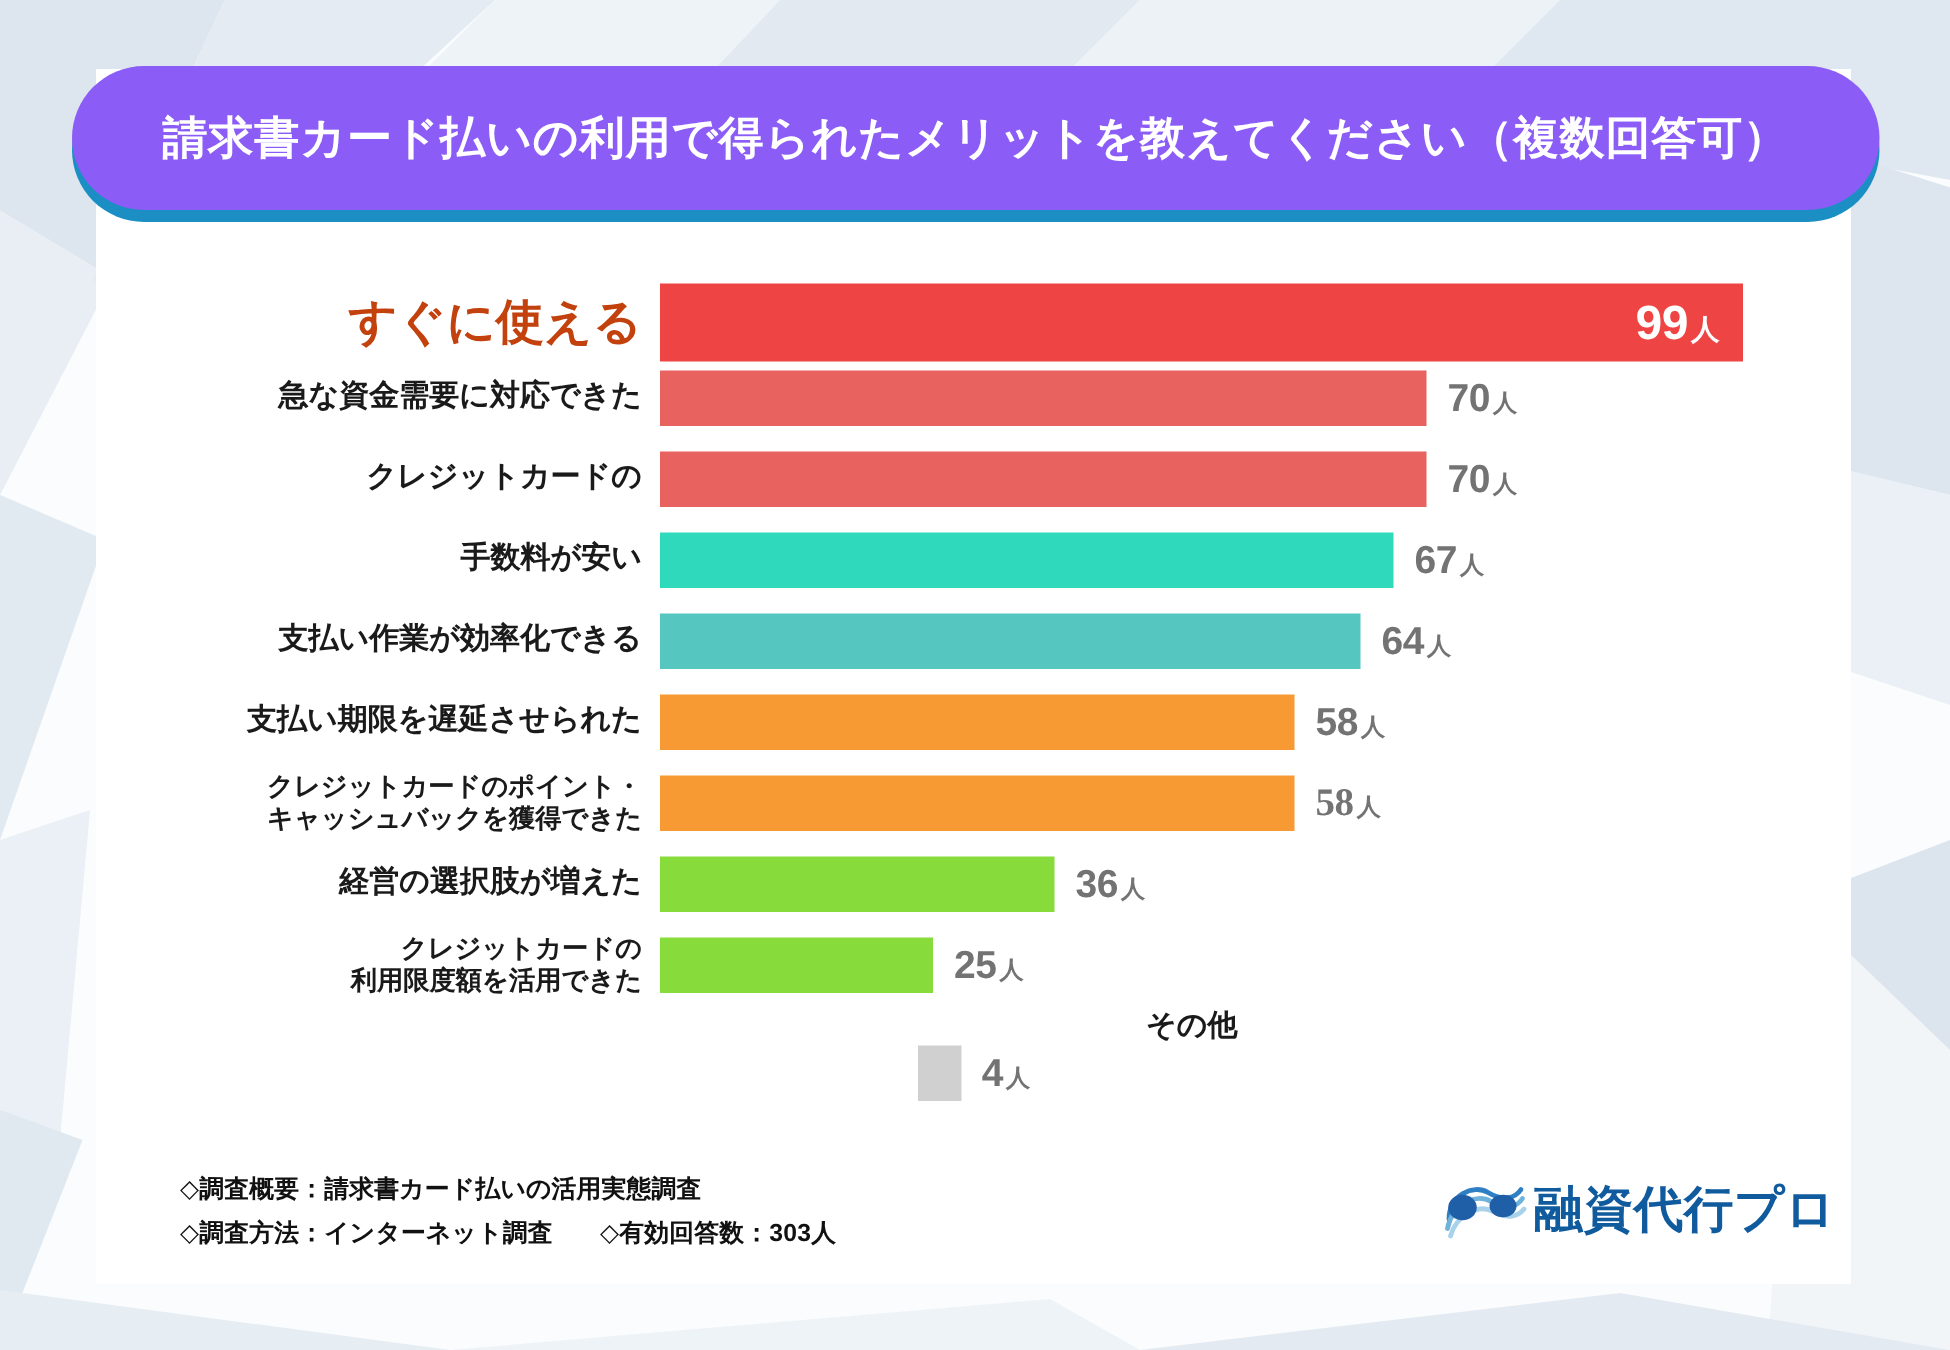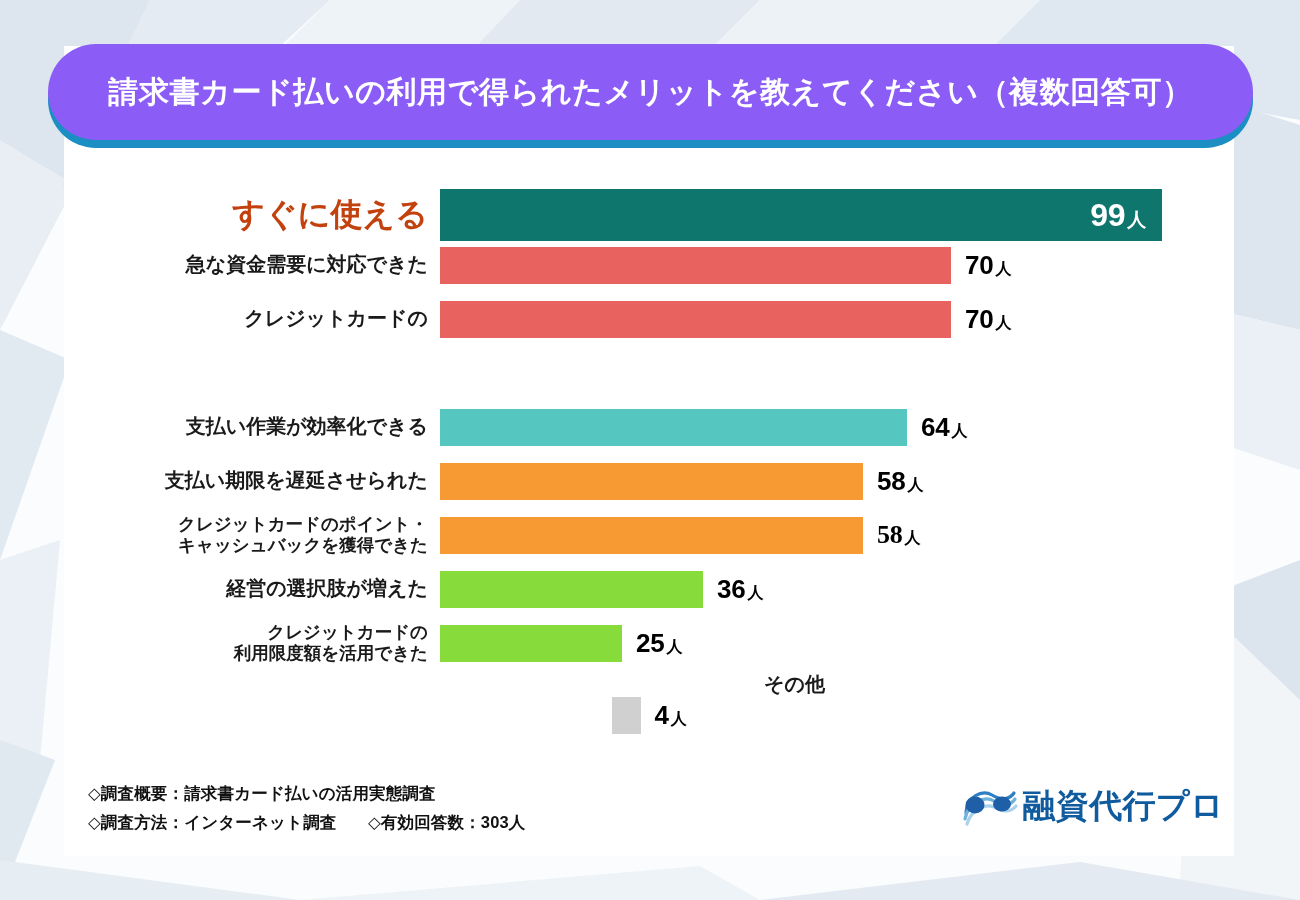--- a/index.html
+++ b/index.html
@@ -120,42 +120,42 @@
   .value-inside {
     color: #ffffff;
     font-size: 32px;
     font-weight: bold;
     padding-right: 16px;
     letter-spacing: -0.01em;
   }
   .value-inside .unit { font-size: 19px; font-weight: bold; margin-left: 2px; }
 
   .value-outside {
-    color: #000000;
+    color: #737373;
     font-size: 26px;
     font-weight: bold;
     margin-left: 14px;
     letter-spacing: -0.01em;
     white-space: nowrap;
   }
   .value-outside .unit { font-size: 16px; font-weight: bold; margin-left: 2px; }
 
   
   .footer {
     position: absolute;
     left: 88px;
     top: 779px;
     z-index: 3;
     color: #111111;
     font-size: 16.5px;
     font-weight: bold;
     line-height: 1.75;
     letter-spacing: 0.01em;
   }
-  .footer-line { white-space: nowrap; }
+  .footer-line { white-space: nowrap; margin-left: 32px; }
   .footer-gap { display: inline-block; width: 22px; }
 
   
   .logo {
     position: absolute;
     right: 76px;
     top: 783px;
     z-index: 3;
     display: flex;
     align-items: center;
@@ -202,37 +202,44 @@
   <div class="banner-shadow"></div>
   <div class="banner">
     <div class="banner-title">請求書カード払いの利用で得られたメリットを教えてください（複数回答可）</div>
   </div>
 </div>
 
 <div class="chart" id="chart">
     <div class="row highlight" style="top: 1px; height: 56px;">
       <div class="row-label">すぐに使える</div>
       <div class="bar-area">
-        <div class="bar" style="width: 722px; background: #0f766e;">
+        <div class="bar" style="width: 722px; background: #ef4444;">
           <span class="value-inside"><span>99</span><span class="unit">人</span></span>
         </div>
       </div>
     </div>
     <div class="row" style="top: 55px; height: 48px;">
       <div class="row-label">急な資金需要に対応できた</div>
       <div class="bar-area">
         <div class="bar" style="width: 511px; background: rgb(232, 98, 95);"></div>
         <span class="value-outside"><span>70</span><span class="unit">人</span></span>
       </div>
     </div>
     <div class="row" style="top: 109px; height: 48px;">
       <div class="row-label">クレジットカードの</div>
       <div class="bar-area">
         <div class="bar" style="width: 511px; background: rgb(232, 98, 95);"></div>
         <span class="value-outside"><span>70</span><span class="unit">人</span></span>
+      </div>
+    </div>
+    <div class="row" style="top: 163px; height: 48px;">
+      <div class="row-label">手数料が安い</div>
+      <div class="bar-area">
+        <div class="bar" style="width: 489px; background: rgb(47, 217, 188);"></div>
+        <span class="value-outside"><span>67</span><span class="unit">人</span></span>
       </div>
     </div>
     <div class="row" style="top: 217px; height: 48px;">
       <div class="row-label">支払い作業が効率化できる</div>
       <div class="bar-area">
         <div class="bar" style="width: 467px; background: rgb(86, 198, 192);"></div>
         <span class="value-outside"><span>64</span><span class="unit">人</span></span>
       </div>
     </div>
     <div class="row" style="top: 271px; height: 48px;">

